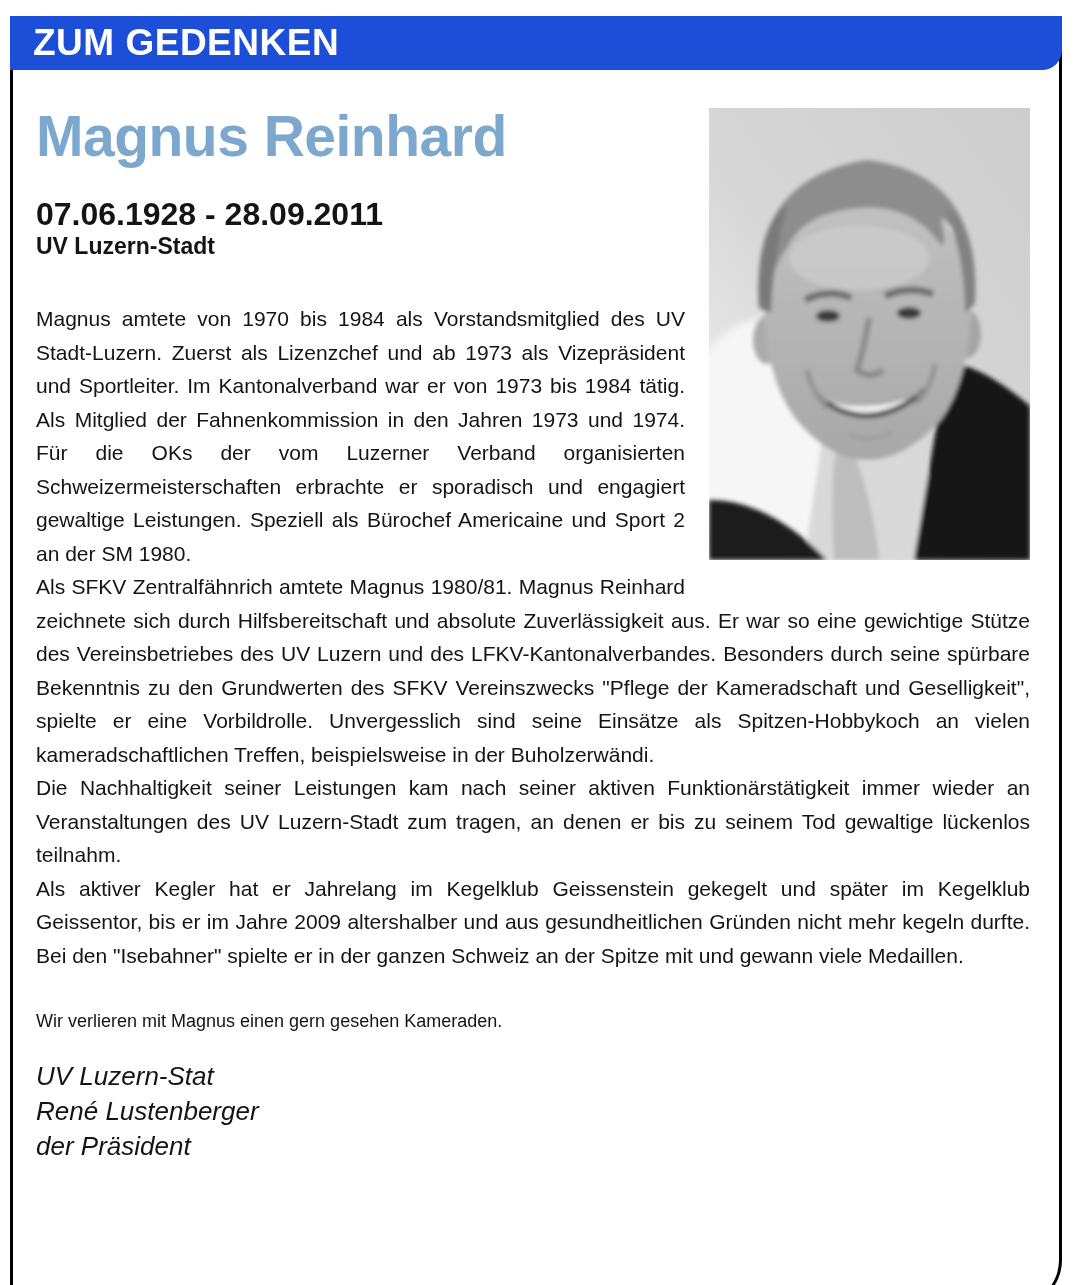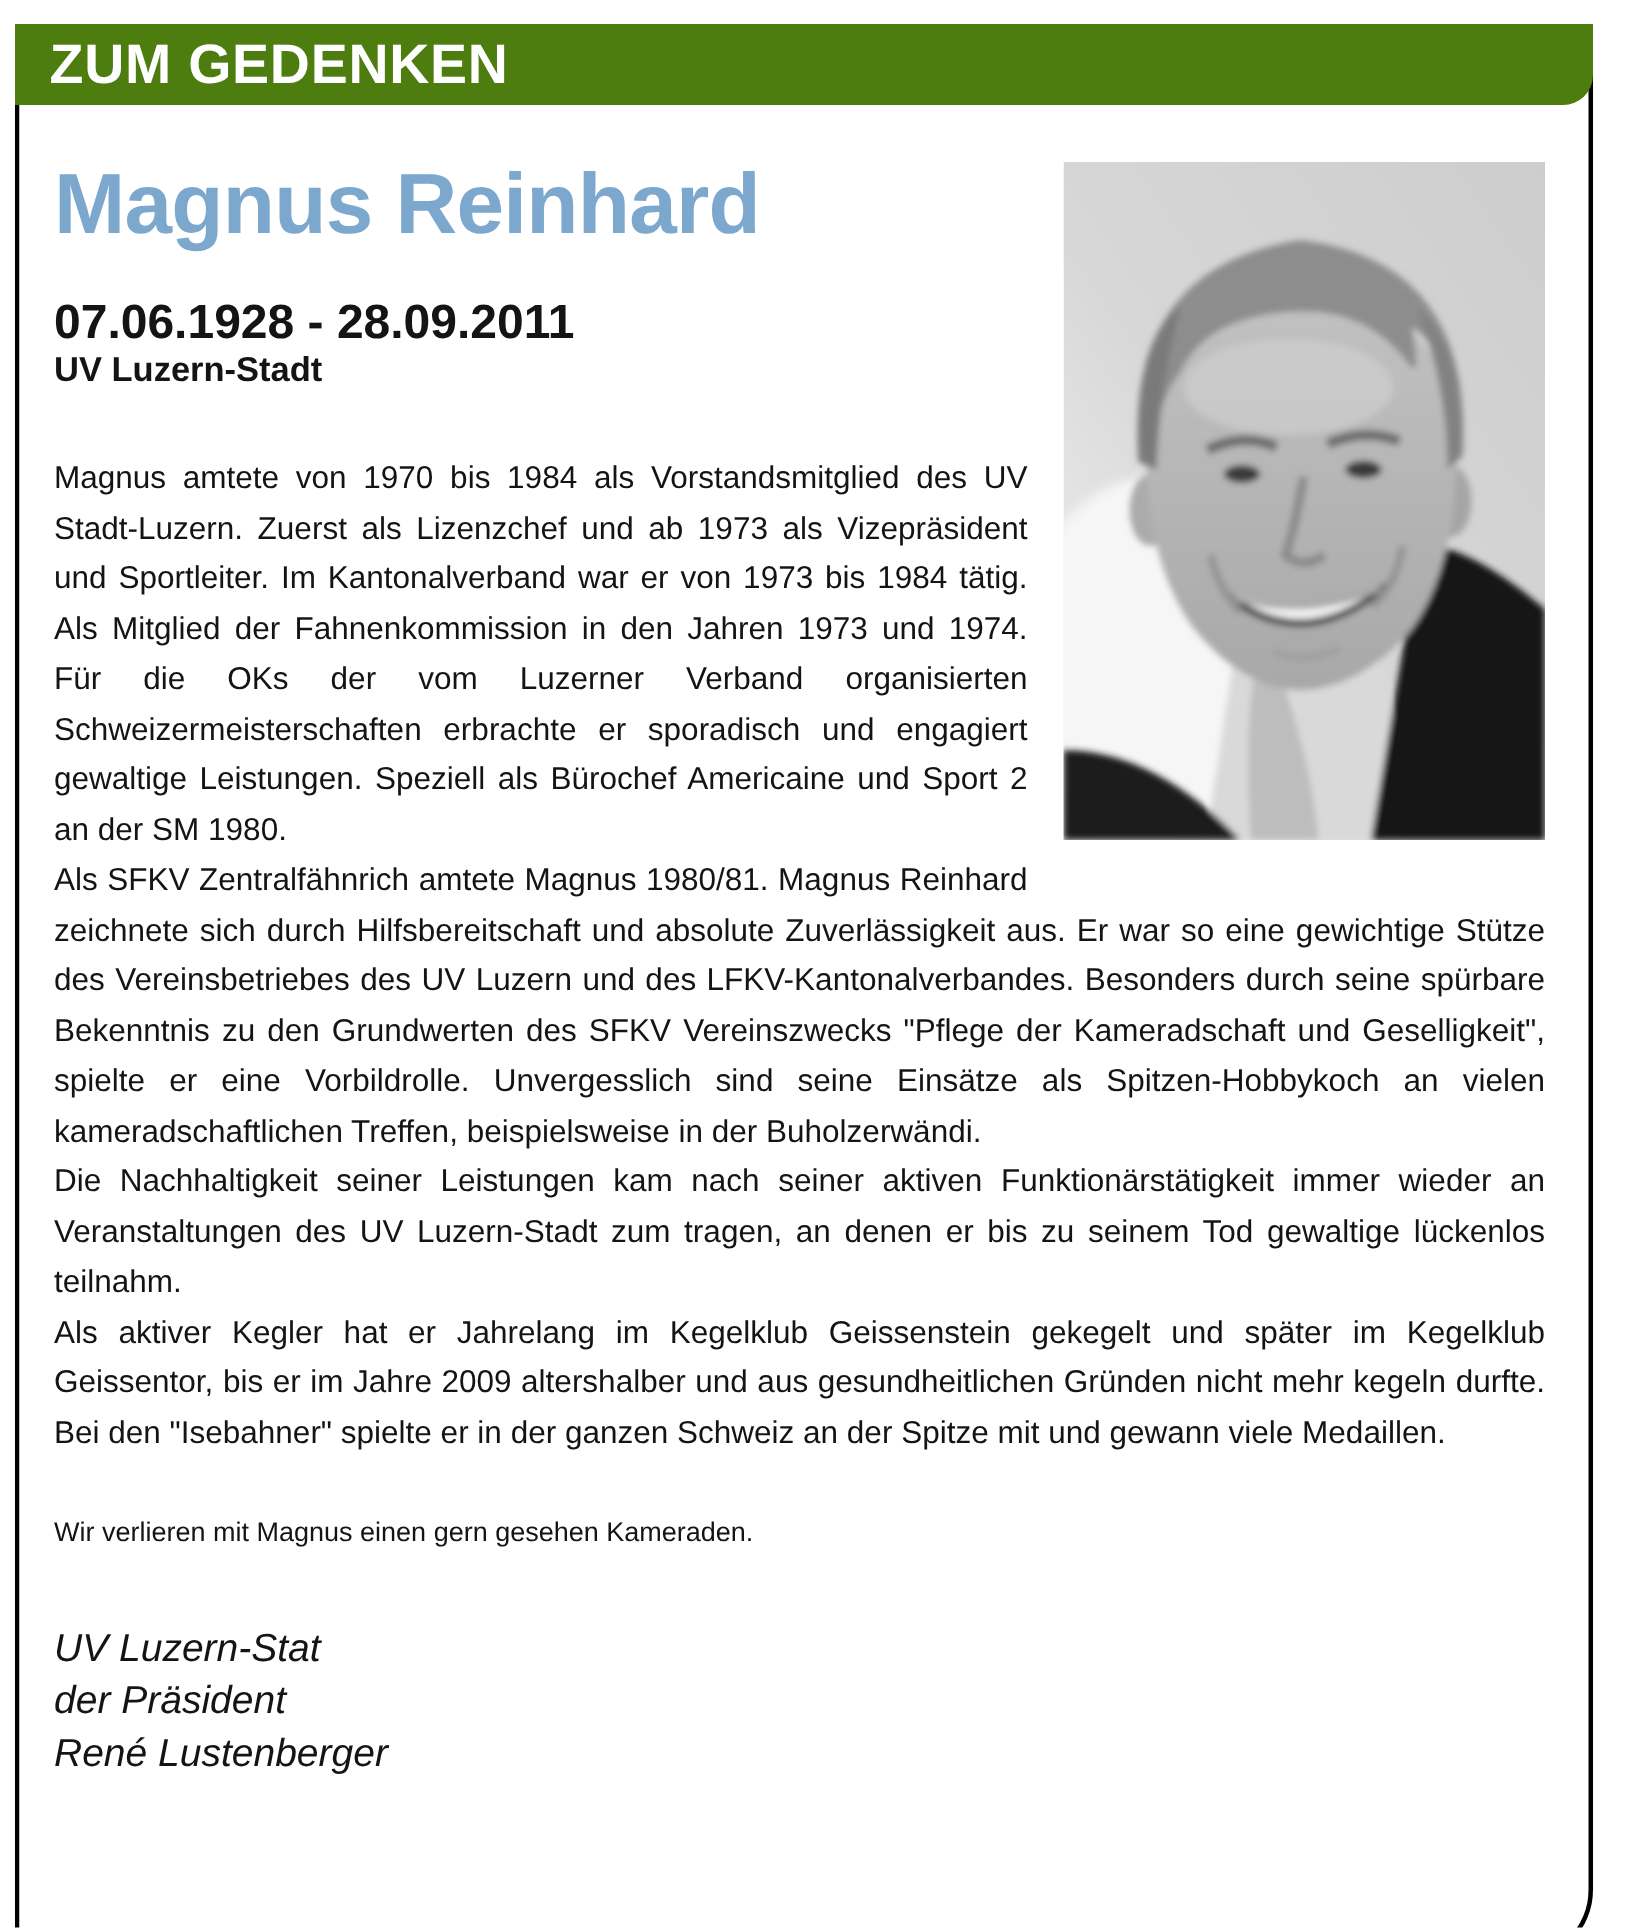--- a/index.html
+++ b/index.html
@@ -19,21 +19,21 @@
     border-right:3px solid #000;
     border-bottom:3px solid #000;
     border-bottom-right-radius:48px;
     background:#fff;
   }
 
   
   .header-bar {
     margin:0 -3px;
     height:54px;
-    background:#4d7c0f;
+    background:#1d4ed8;
     border-bottom-right-radius:20px;
     display:flex; align-items:center;
     padding-left:23px;
   }
   .header-bar .bar-title {
     color:#fff; font-size:37px; font-weight:bold; letter-spacing:0.5px;
   }
 
   .content { padding:20px 29px 0 23px; }
 
@@ -52,21 +52,21 @@
     letter-spacing:-0.5px;
   }
   .person-dates { font-size:32px; font-weight:bold; margin-top:32px; line-height:32px; }
   .person-club  { font-size:23px; font-weight:bold; line-height:32px; }
 
   .body-text { margin-top:40px; font-size:21px; line-height:33.5px; }
   .body-text p { text-align:justify; margin:0; }
 
   .closing { margin-top:33px; font-size:18px; line-height:33.5px; }
 
-  .signature { margin-top:42px; font-size:26px; line-height:35px; font-style:italic; }
+  .signature { margin-top:20px; font-size:26px; line-height:35px; font-style:italic; }
 </style>
 </head>
 <body>
 
 <div class="page">
   <div class="memorial-box">
 
     <div class="header-bar">
       <span class="bar-title">ZUM GEDENKEN</span>
     </div>
@@ -142,19 +142,19 @@
         <p>Magnus amtete von 1970 bis 1984 als Vorstandsmit­glied des UV Stadt-Luzern. Zuerst als Lizenzchef und ab 1973 als Vizepräsident und Sportleiter. Im Kantonal­verband war er von 1973 bis 1984 tätig. Als Mitglied der Fahnenkommission in den Jahren 1973 und 1974. Für die OKs der vom Luzerner Verband organisierten Schweizermeisterschaften erbrachte er sporadisch und engagiert gewaltige Leistungen. Speziell als Bürochef Americaine und Sport 2 an der SM 1980.</p>
         <p>Als SFKV Zentralfähnrich amtete Magnus 1980/81. Magnus Reinhard zeichnete sich durch Hilfsbereitschaft und absolute Zuverlässigkeit aus. Er war so eine gewichtige Stütze des Vereinsbetriebes des UV Luzern und des LFKV-Kantonalverbandes. Beson­ders durch seine spürbare Bekenntnis zu den Grundwerten des SFKV Vereinszwecks "Pflege der Kameradschaft und Geselligkeit", spielte er eine Vorbildrolle. Unvergess­lich sind seine Einsätze als Spitzen-Hobbykoch an vielen kameradschaftlichen Treffen, beispielsweise in der Buholzerwändi.</p>
         <p>Die Nachhaltigkeit seiner Leistungen kam nach seiner aktiven Funktionärstätigkeit immer wieder an Veranstaltungen des UV Luzern-Stadt zum tragen, an denen er bis zu seinem Tod gewaltige lückenlos teilnahm.</p>
         <p>Als aktiver Kegler hat er Jahrelang im Kegelklub Geissenstein gekegelt und später im Kegelklub Geissentor, bis er im Jahre 2009 altershalber und aus gesundheitlichen Gründen nicht mehr kegeln durfte. Bei den "Isebahner" spielte er in der ganzen Schweiz an der Spitze mit und gewann viele Medaillen.</p>
       </div>
 
       <p class="closing">Wir verlieren mit Magnus einen gern gesehen Kameraden.</p>
 
       <div class="signature">
         <div>UV Luzern-Stat</div>
+        <div>René Lustenberger</div>
         <div>der Präsident</div>
-        <div>René Lustenberger</div>
       </div>
 
     </div>
   </div>
 </div>
 
 </body></html>

